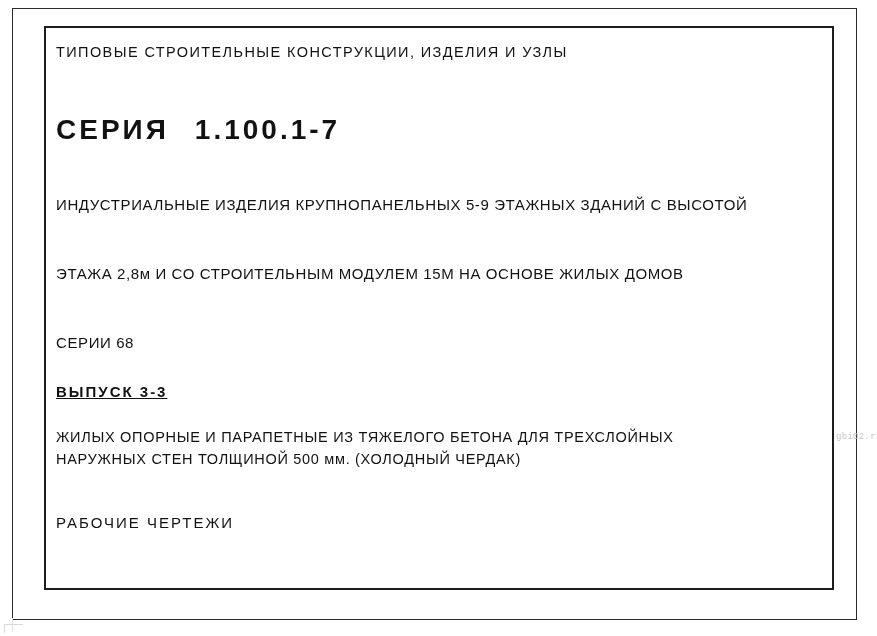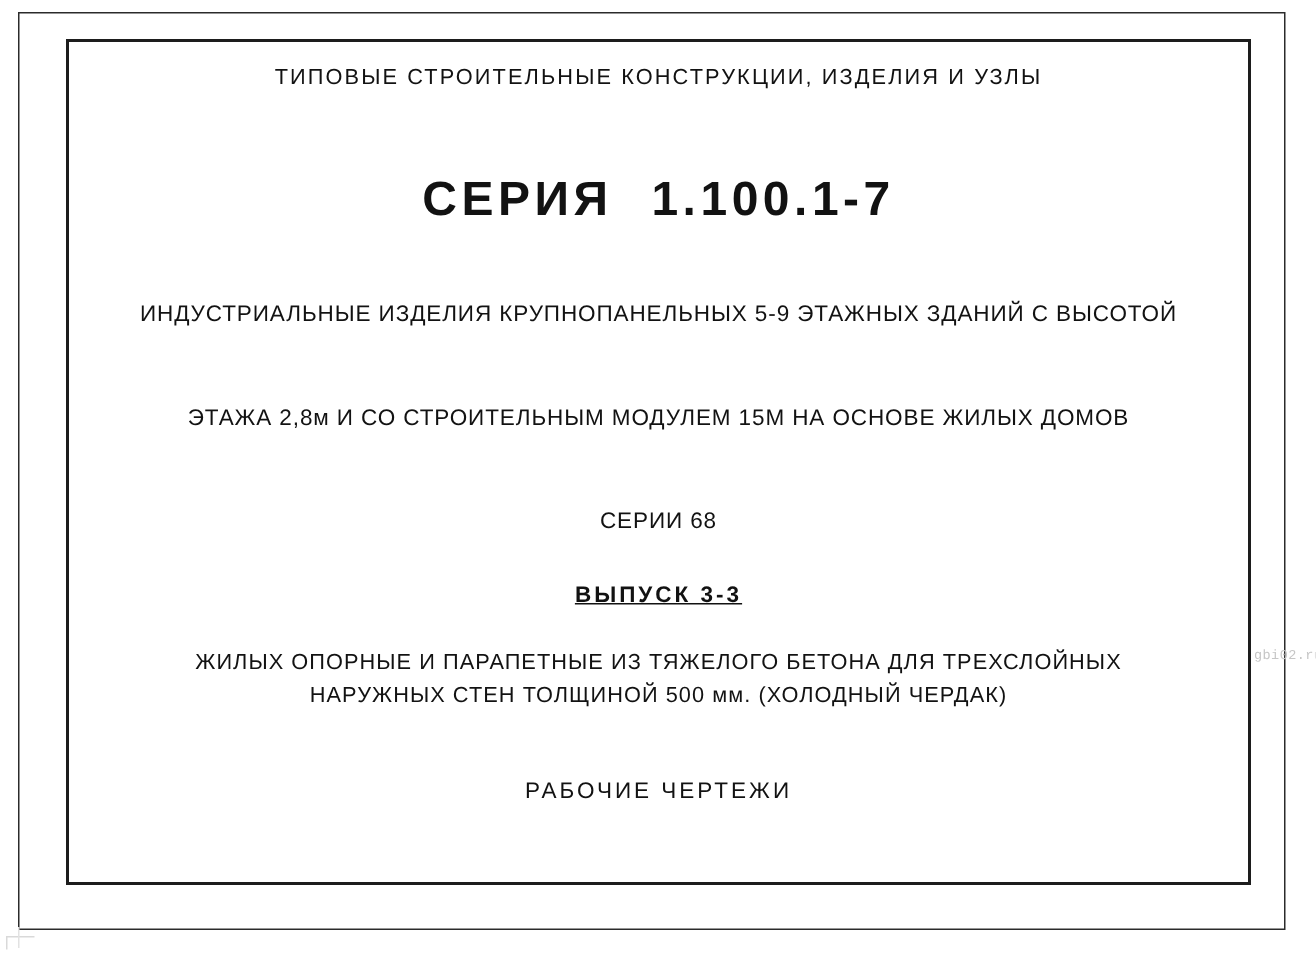--- a/index.html
+++ b/index.html
@@ -48,39 +48,38 @@
     box-sizing: border-box;
     background: #ffffff;
   }
 
   
   .title-content {
     position: absolute;
     left: 56px;
     top: 30px;
     width: 766px;
-    text-align: center;
   }
 
   .line {
     font-family: "Liberation Sans", sans-serif;
     font-weight: 400;
     color: #121212;
     letter-spacing: 0.9px;
     white-space: nowrap;
   }
 
   .header-line {
     font-size: 14.5px;
     letter-spacing: 1.4px;
     margin-top: 14px;
   }
 
   .series-line {
-    font-size: 32px;
+    font-size: 28px;
     font-weight: 700;
     letter-spacing: 3px;
     margin-top: 54px;
   }
 
   .series-line .series-gap {
     display: inline-block;
     width: 26px;
   }
 

